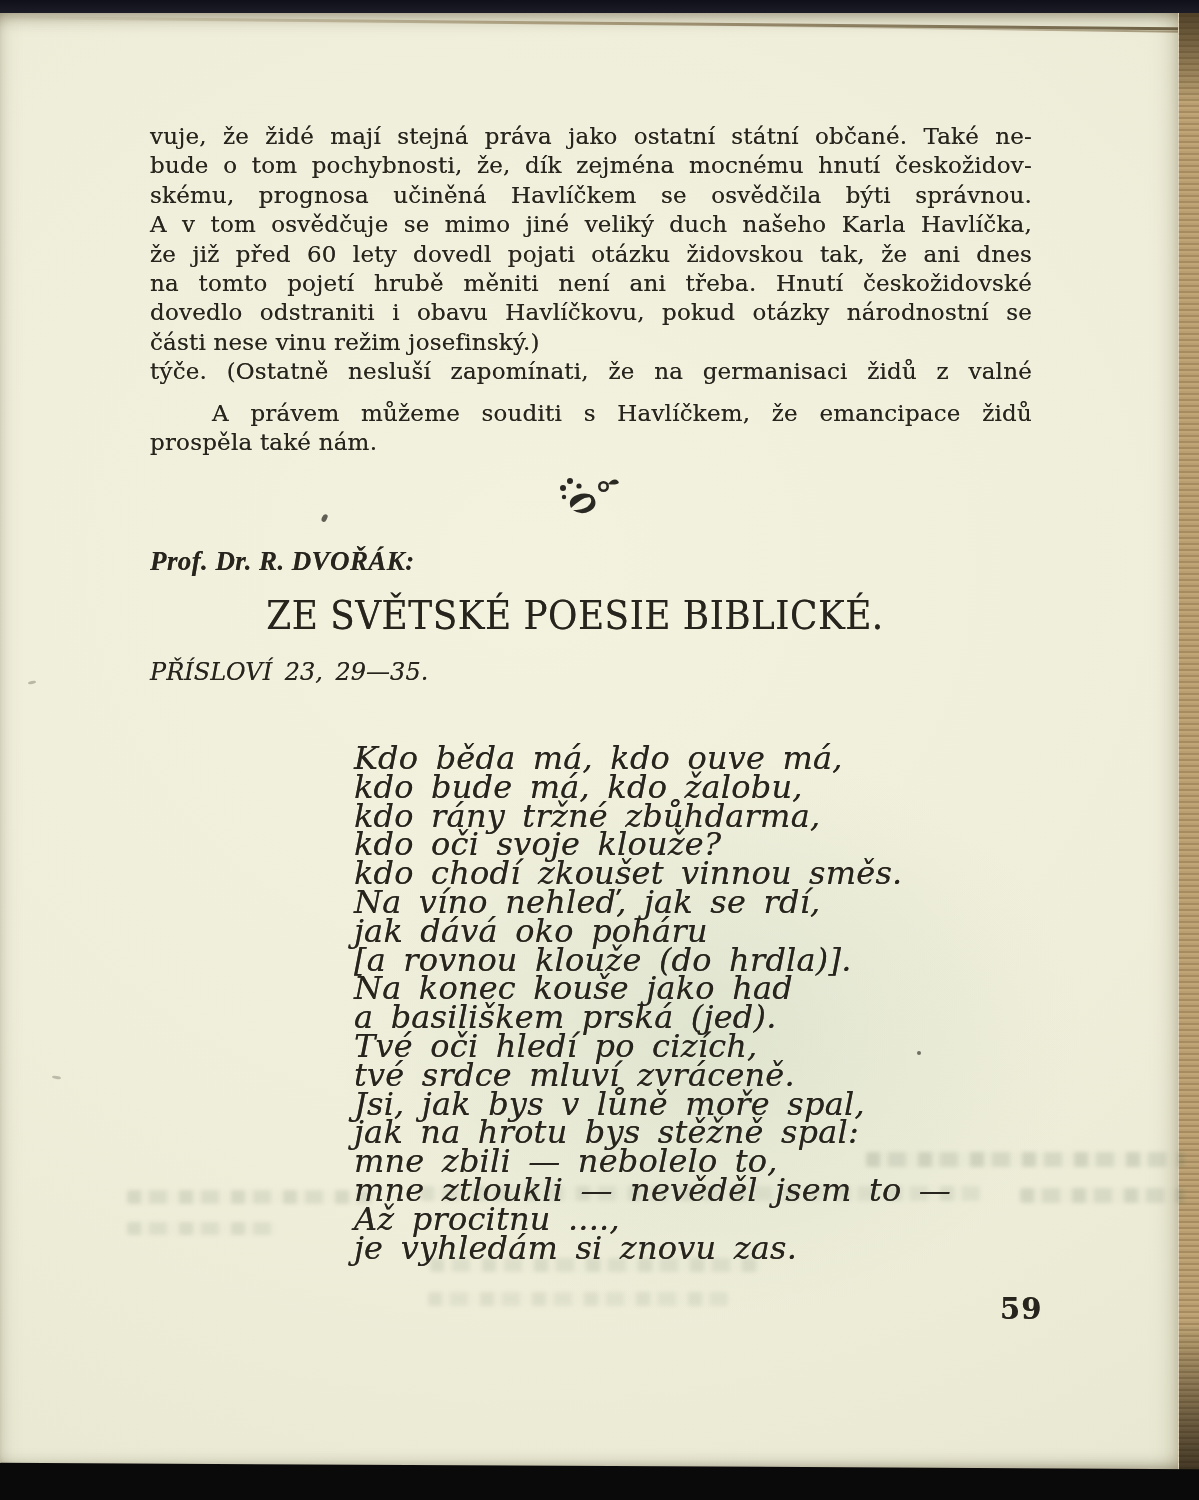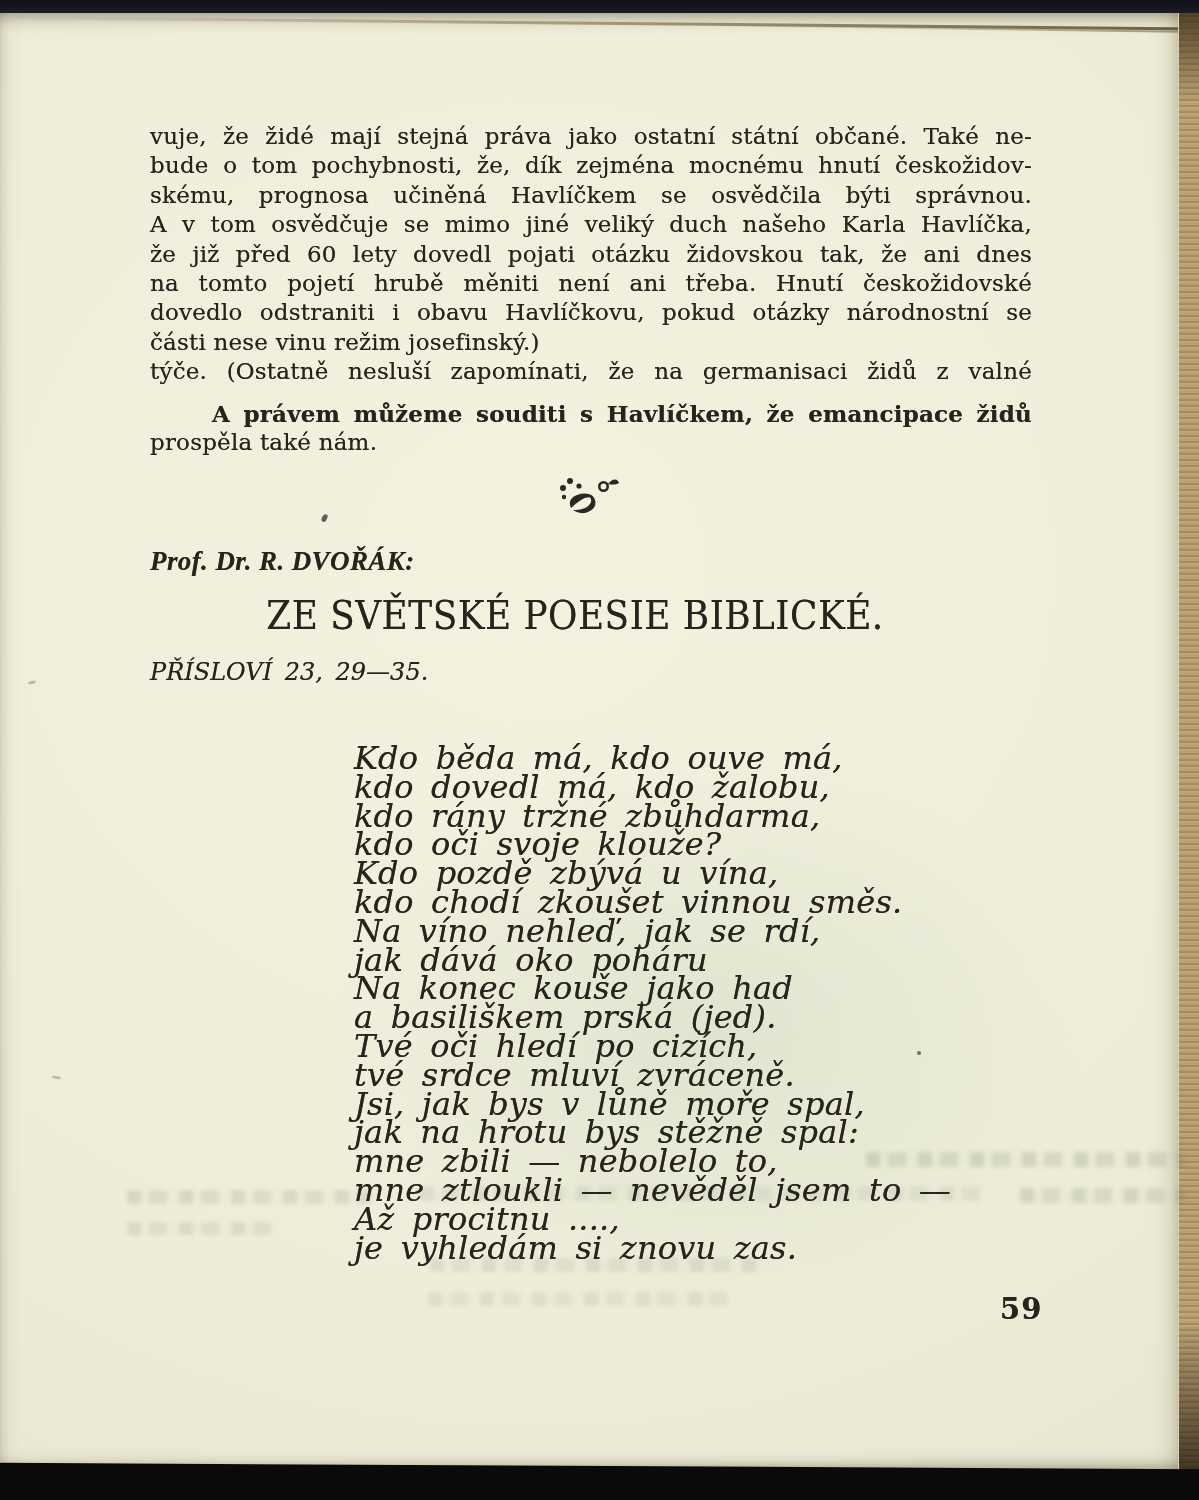--- a/index.html
+++ b/index.html
@@ -25,21 +25,21 @@
     background:repeating-linear-gradient(to bottom,#b89e71 0 2px,#a58b5f 2px 4px,#c0a677 4px 6px);}
   .fore-edge:after{content:"";position:absolute;inset:0;
     background:linear-gradient(to bottom, rgba(55,42,22,.8), rgba(0,0,0,0) 6%, rgba(0,0,0,0) 88%, rgba(18,13,6,.85));}
   .bottom-edge{position:absolute;left:-9px;top:1466px;width:1217px;height:48px;background:#0a0a0a;
     transform:rotate(.3deg);border-radius:10px 4px 0 0;}
   
   .ink{color:#27241e;text-shadow:0 0 .5px rgba(45,40,28,.7);}
   .para{position:absolute;width:882px;font-size:23px;line-height:29.4px;letter-spacing:.2px;}
   .para .line{text-align:justify;}
   .para .line.just{text-align-last:justify;-moz-text-align-last:justify;}
-  .para .line.indent{padding-left:62px;font-weight:bold;}
+  .para .line.indent{padding-left:62px;}
   #para1{left:150px;top:122px;}
   #para2{left:150px;top:399px;}
   .author{position:absolute;left:150px;top:546px;font-style:italic;font-weight:700;font-size:27px;letter-spacing:.4px;
     font-family:"Liberation Serif","DejaVu Serif",serif;}
   .title{position:absolute;left:134px;top:592px;width:882px;text-align:center;font-size:39px;line-height:47px;
     transform:scaleX(.92);letter-spacing:.5px;}
   .subtitle{position:absolute;left:150px;top:658px;width:882px;text-align:left;font-style:italic;font-size:24px;word-spacing:5px;}
   #poem{position:absolute;left:354px;top:716px;font-style:italic;font-size:32px;line-height:28.8px;word-spacing:7px;letter-spacing:.2px;margin-top:28px;}
   .pagenum{position:absolute;left:1000px;top:1292px;font-size:29px;font-weight:700;letter-spacing:1px;}
   
@@ -113,27 +113,27 @@
     </g>
     <circle cx="47.5" cy="12.5" r="4.2" fill="none" stroke="#2a2822" stroke-width="2.6"></circle>
   </svg>
 
   <div class="author ink">Prof. Dr. R. DVOŘÁK:</div>
   <div class="title ink">ZE SVĚTSKÉ POESIE BIBLICKÉ.</div>
   <div class="subtitle ink">PŘÍSLOVÍ 23, 29—35.</div>
 
   <div id="poem" class="ink">
       <div class="poem-line">Kdo běda má, kdo ouve má,</div>
-      <div class="poem-line">kdo dovedl má, kdo žalobu,</div>
+      <div class="poem-line">kdo bude má, kdo žalobu,</div>
       <div class="poem-line">kdo rány tržné zbůhdarma,</div>
       <div class="poem-line">kdo oči svoje klouže?</div>
-      <div class="poem-line">Kdo pozdě zbývá u vína,</div>
       <div class="poem-line">kdo chodí zkoušet vinnou směs.</div>
       <div class="poem-line">Na víno nehleď, jak se rdí,</div>
       <div class="poem-line">jak dává oko poháru</div>
+      <div class="poem-line">[a rovnou klouže (do hrdla)].</div>
       <div class="poem-line">Na konec kouše jako had</div>
       <div class="poem-line">a basiliškem prská (jed).</div>
       <div class="poem-line">Tvé oči hledí po cizích,</div>
       <div class="poem-line">tvé srdce mluví zvráceně.</div>
       <div class="poem-line">Jsi, jak bys v lůně moře spal,</div>
       <div class="poem-line">jak na hrotu bys stěžně spal:</div>
       <div class="poem-line">mne zbili — nebolelo to,</div>
       <div class="poem-line">mne ztloukli — nevěděl jsem to —</div>
       <div class="poem-line">Až procitnu ....,</div>
       <div class="poem-line">je vyhledám si znovu zas.</div>

